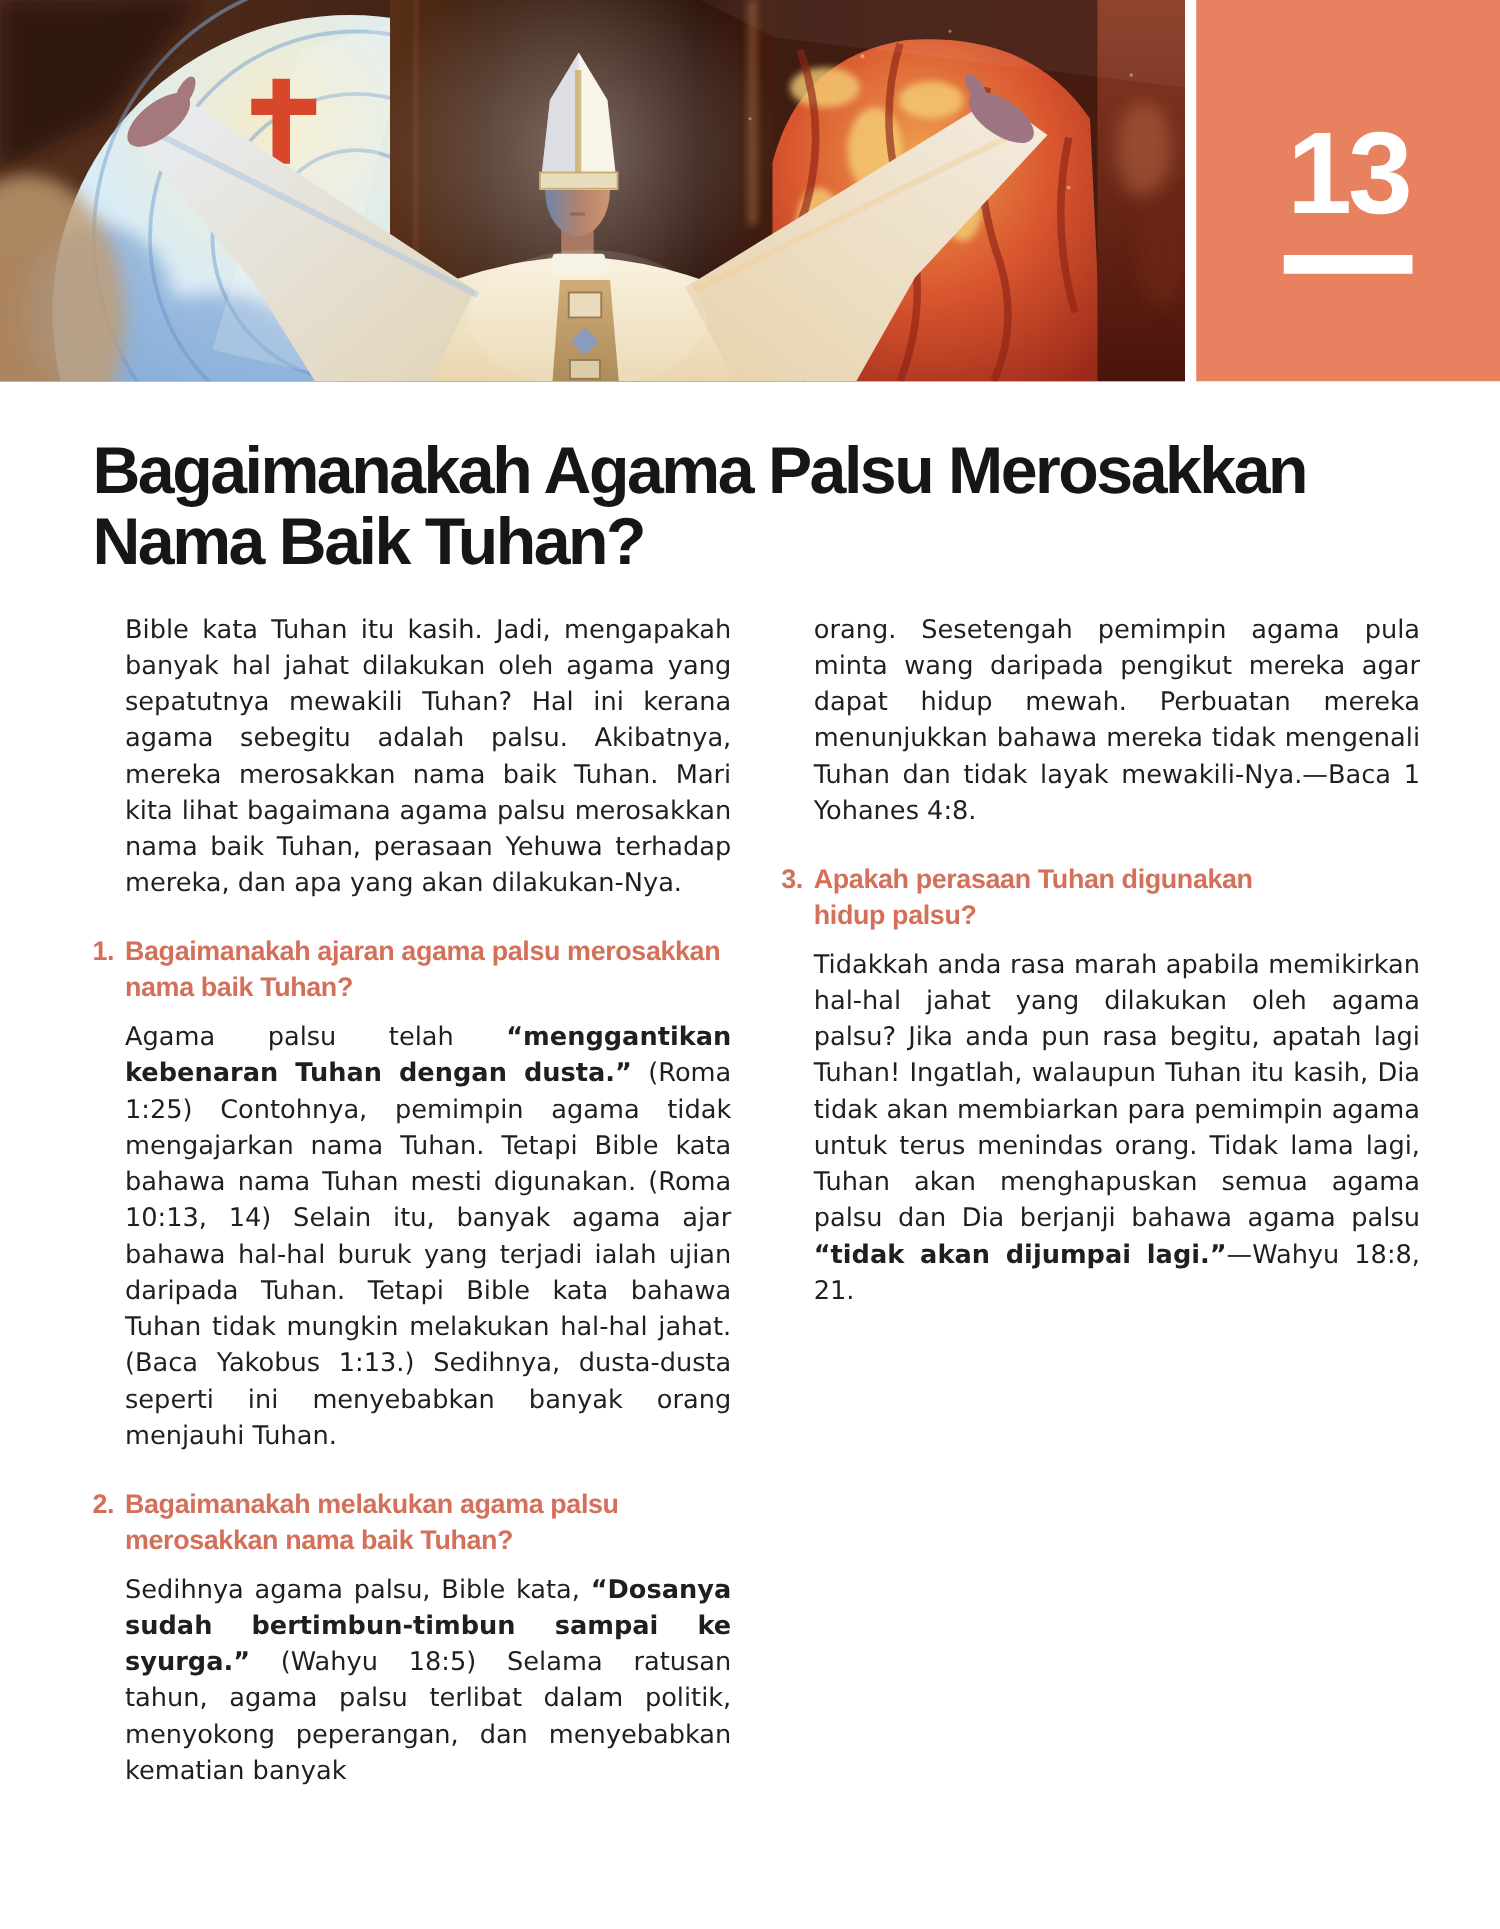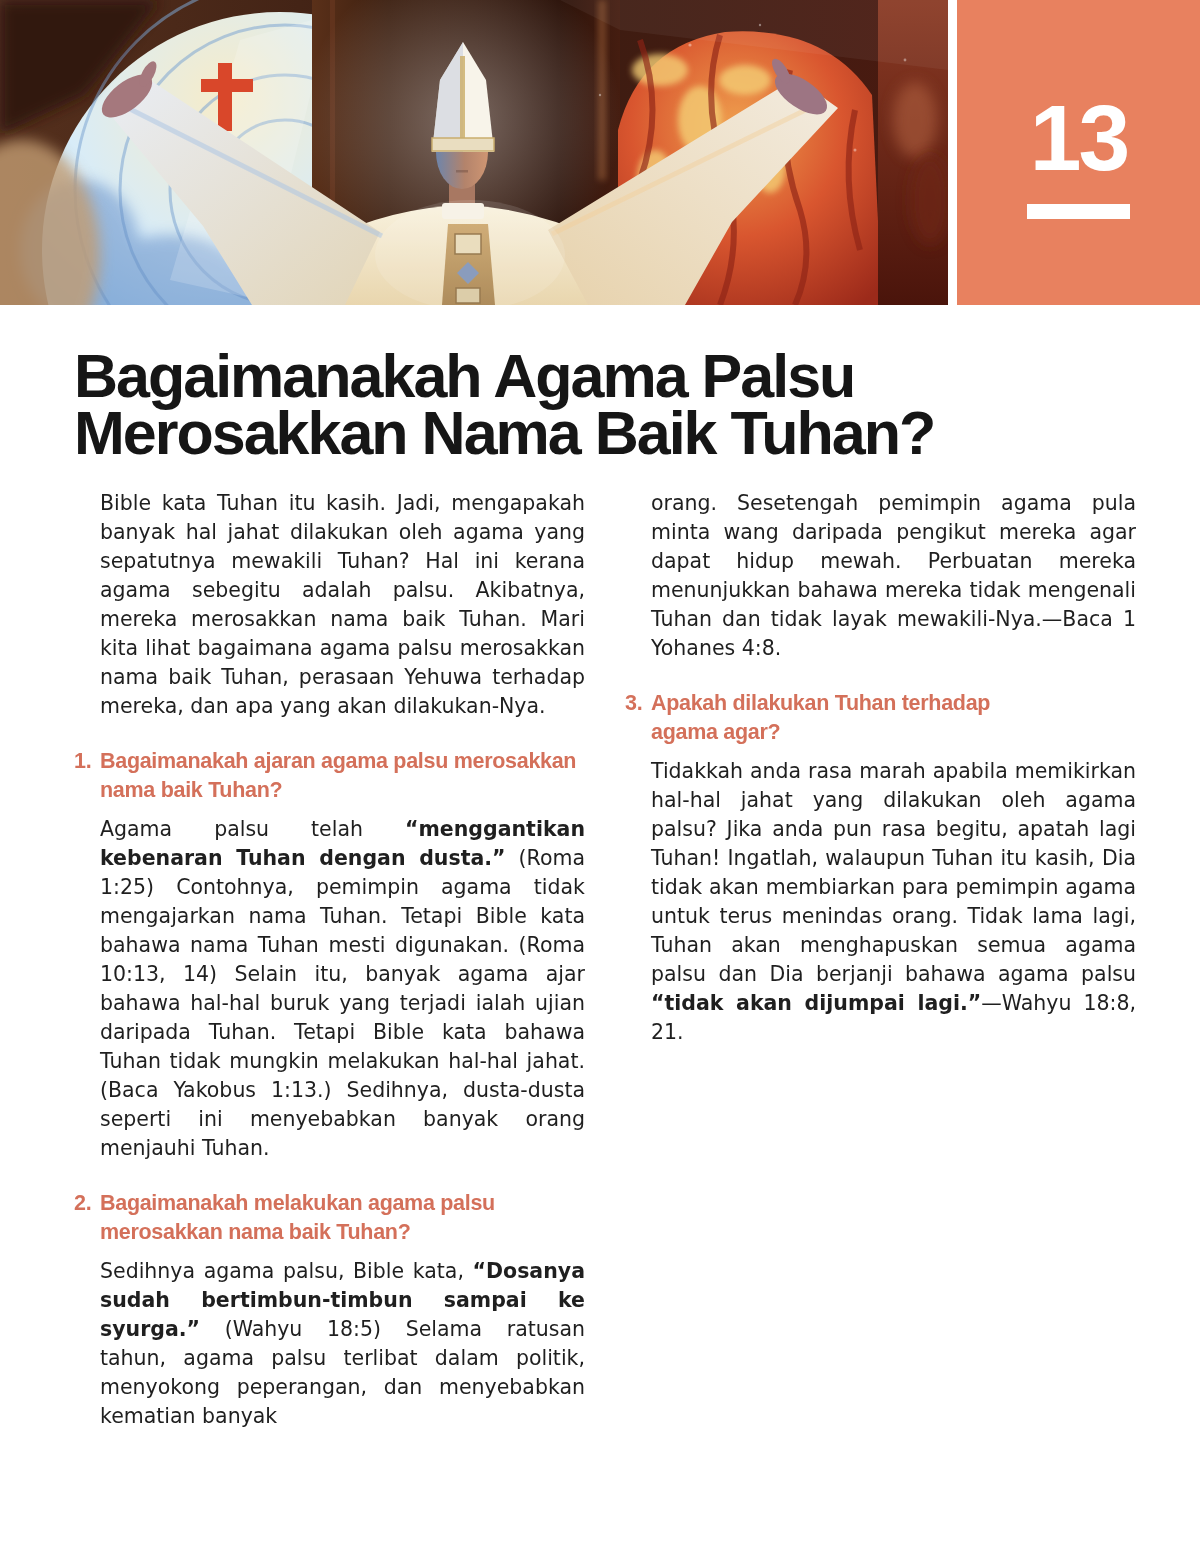--- a/index.html
+++ b/index.html
@@ -27,21 +27,21 @@
     margin-top:92px;
     font-family:"Liberation Sans","DejaVu Sans",sans-serif;
     font-weight:700;font-size:93px;line-height:1;letter-spacing:-3px;
     color:#ffffff;
   }
   .chapter-bar{width:103px;height:15px;background:#ffffff;margin-top:19px;}
   
   .page-title{
     margin:43px 64px 0 74px;
     font-family:"Liberation Sans","DejaVu Sans",sans-serif;
-    font-weight:700;font-size:61px;line-height:57px;letter-spacing:-2px;
+    font-weight:700;font-size:53px;line-height:57px;letter-spacing:-2px;
     color:#161616;max-width:1070px;
   }
   
   .columns{display:flex;gap:40px;margin:27px 64px 0 74px;}
   .col{flex:1 1 0;min-width:0;}
   .para{
     margin:10px 0 0 26px;
     font-size:20.5px;line-height:29px;text-align:justify;
     color:var(--text-color);
   }
@@ -258,17 +258,17 @@
       <div class="question">
         <span class="q-num">2.</span>
         <span class="q-text"><span class="seg">Bagaimanakah </span><span class="seg-italic">melakukan</span><span class="seg"> agama palsu merosakkan nama baik Tuhan?</span></span>
       </div>
       <p class="para"><span class="seg">Sedihnya agama palsu, Bible kata, </span><span class="seg-bold">“Dosanya sudah bertimbun-timbun sampai ke syurga.”</span><span class="seg"> (Wahyu 18:5) Selama ratusan tahun, agama palsu terlibat dalam politik, menyokong peperangan, dan menyebabkan kematian banyak</span></p>
     </div>
   <div class="col">
       <p class="para"><span class="seg">orang. Sesetengah pemimpin agama pula minta wang daripada pengikut mereka agar dapat hidup mewah. Perbuatan mereka menunjukkan bahawa mereka tidak mengenali Tuhan dan tidak layak mewakili-Nya.—Baca 1 Yohanes 4:8.</span></p>
       <div class="question">
         <span class="q-num">3.</span>
-        <span class="q-text"><span class="seg">Apakah dilakukan Tuhan terhadap</span><br><span class="seg">agama agar?</span></span>
+        <span class="q-text"><span class="seg">Apakah perasaan Tuhan digunakan</span><br><span class="seg">hidup palsu?</span></span>
       </div>
       <p class="para"><span class="seg">Tidakkah anda rasa marah apabila memikirkan hal-hal jahat yang dilakukan oleh agama palsu? Jika anda pun rasa begitu, apatah lagi Tuhan! Ingatlah, walaupun Tuhan itu kasih, Dia tidak akan membiarkan para pemimpin agama untuk terus menindas orang. Tidak lama lagi, Tuhan akan menghapuskan semua agama palsu dan Dia berjanji bahawa agama palsu </span><span class="seg-bold">“tidak akan dijumpai lagi.”</span><span class="seg">—Wahyu 18:8, 21.</span></p>
     </div>
 </div>
 
 </body></html>

